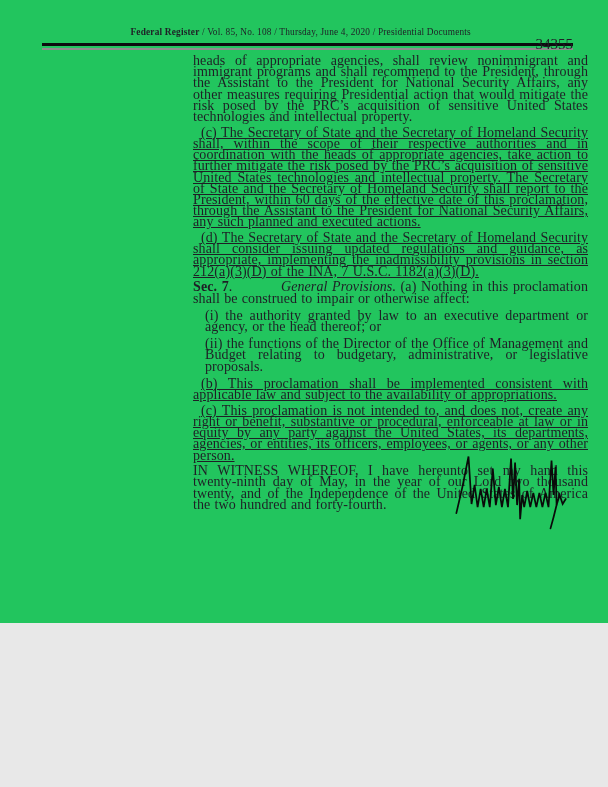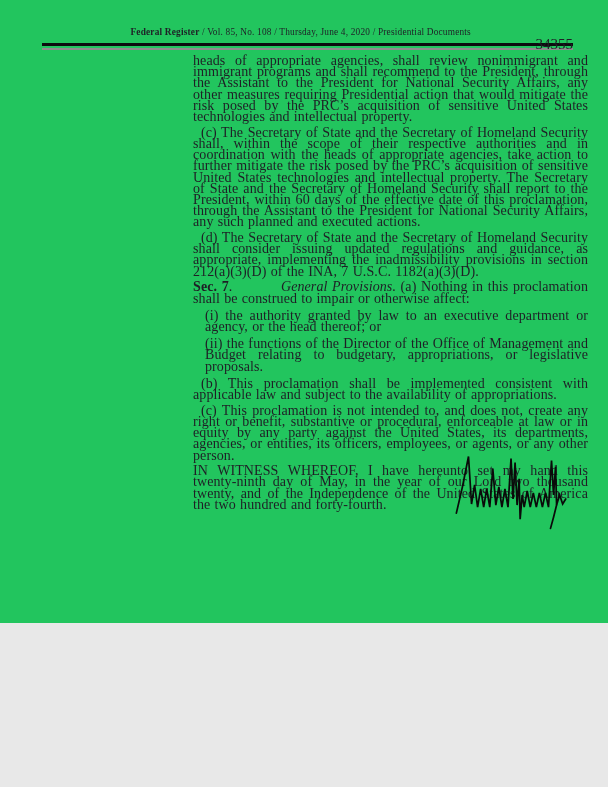--- a/index.html
+++ b/index.html
@@ -52,21 +52,21 @@
     left: 193px;
     top: 55px;
     width: 395px;
     font-size: 14px;
     line-height: 11.2px;
     text-align: justify;
     letter-spacing: 0.1px;
     word-spacing: 0.6px;
   }
   .doc-body p { margin: 0 0 4.5px 0; }
-  .p-indent { text-indent: 8px; }
+  .p-indent { text-indent: 8px; text-decoration: underline; }
   .p-flush  { text-indent: 0; }
   .p-sub {
     margin-left: 5px !important;
     margin-top: 6px !important;
     margin-bottom: 6px !important;
     padding-left: 7px;
   }
   .sec-bold { font-weight: 700; }
   .sec-italic { font-style: italic; margin-left: 44px; }
 
@@ -107,21 +107,21 @@
   </div>
 
   <div class="doc-body">
     <p class="p-flush">heads of appropriate agencies, shall review nonimmigrant and immigrant programs and shall recommend to the President, through the Assistant to the President for National Security Affairs, any other measures requiring Presidential action that would mitigate the risk posed by the PRC’s acquisition of sensitive United States technologies and intellectual property.</p>
     <p class="p-indent">(c) The Secretary of State and the Secretary of Homeland Security shall, within the scope of their respective authorities and in coordination with the heads of appropriate agencies, take action to further mitigate the risk posed by the PRC’s acquisition of sensitive United States technologies and intellectual property. The Secretary of State and the Secretary of Homeland Security shall report to the President, within 60 days of the effective date of this proclamation, through the Assistant to the President for National Security Affairs, any such planned and executed actions.</p>
     <p class="p-indent">(d) The Secretary of State and the Secretary of Homeland Security shall consider issuing updated regulations and guidance, as appropriate, implementing the inadmissibility provisions in section 212(a)(3)(D) of the INA, 7 U.S.C. 1182(a)(3)(D).</p>
 
     <p class="p-flush"><span class="sec-bold">Sec. 7</span><span>. </span><span class="sec-italic">General Provisions.</span><span> (a) Nothing in this proclamation shall be construed to impair or otherwise affect:</span></p>
 
     <p class="p-flush p-sub">(i) the authority granted by law to an executive department or agency, or the head thereof; or</p>
-    <p class="p-flush p-sub">(ii) the functions of the Director of the Office of Management and Budget relating to budgetary, appropriations, or legislative proposals.</p>
+    <p class="p-flush p-sub">(ii) the functions of the Director of the Office of Management and Budget relating to budgetary, administrative, or legislative proposals.</p>
 
     <p class="p-indent">(b) This proclamation shall be implemented consistent with applicable law and subject to the availability of appropriations.</p>
     <p class="p-indent">(c) This proclamation is not intended to, and does not, create any right or benefit, substantive or procedural, enforceable at law or in equity by any party against the United States, its departments, agencies, or entities, its officers, employees, or agents, or any other person.</p>
     <p class="p-flush">IN WITNESS WHEREOF, I have hereunto set my hand this twenty-ninth day of May, in the year of our Lord two thousand twenty, and of the Independence of the United States of America the two hundred and forty-fourth.</p>
   </div>
 
   <div class="signature">
     <svg viewBox="0 0 160 100" fill="none" stroke="#0a0a0a" stroke-width="1.7" stroke-linejoin="miter" stroke-linecap="round">
       <path d="M28,64 L34,38 40,8 43,55
                46,36 49,58 52,40 55,58 58,40 61,58

